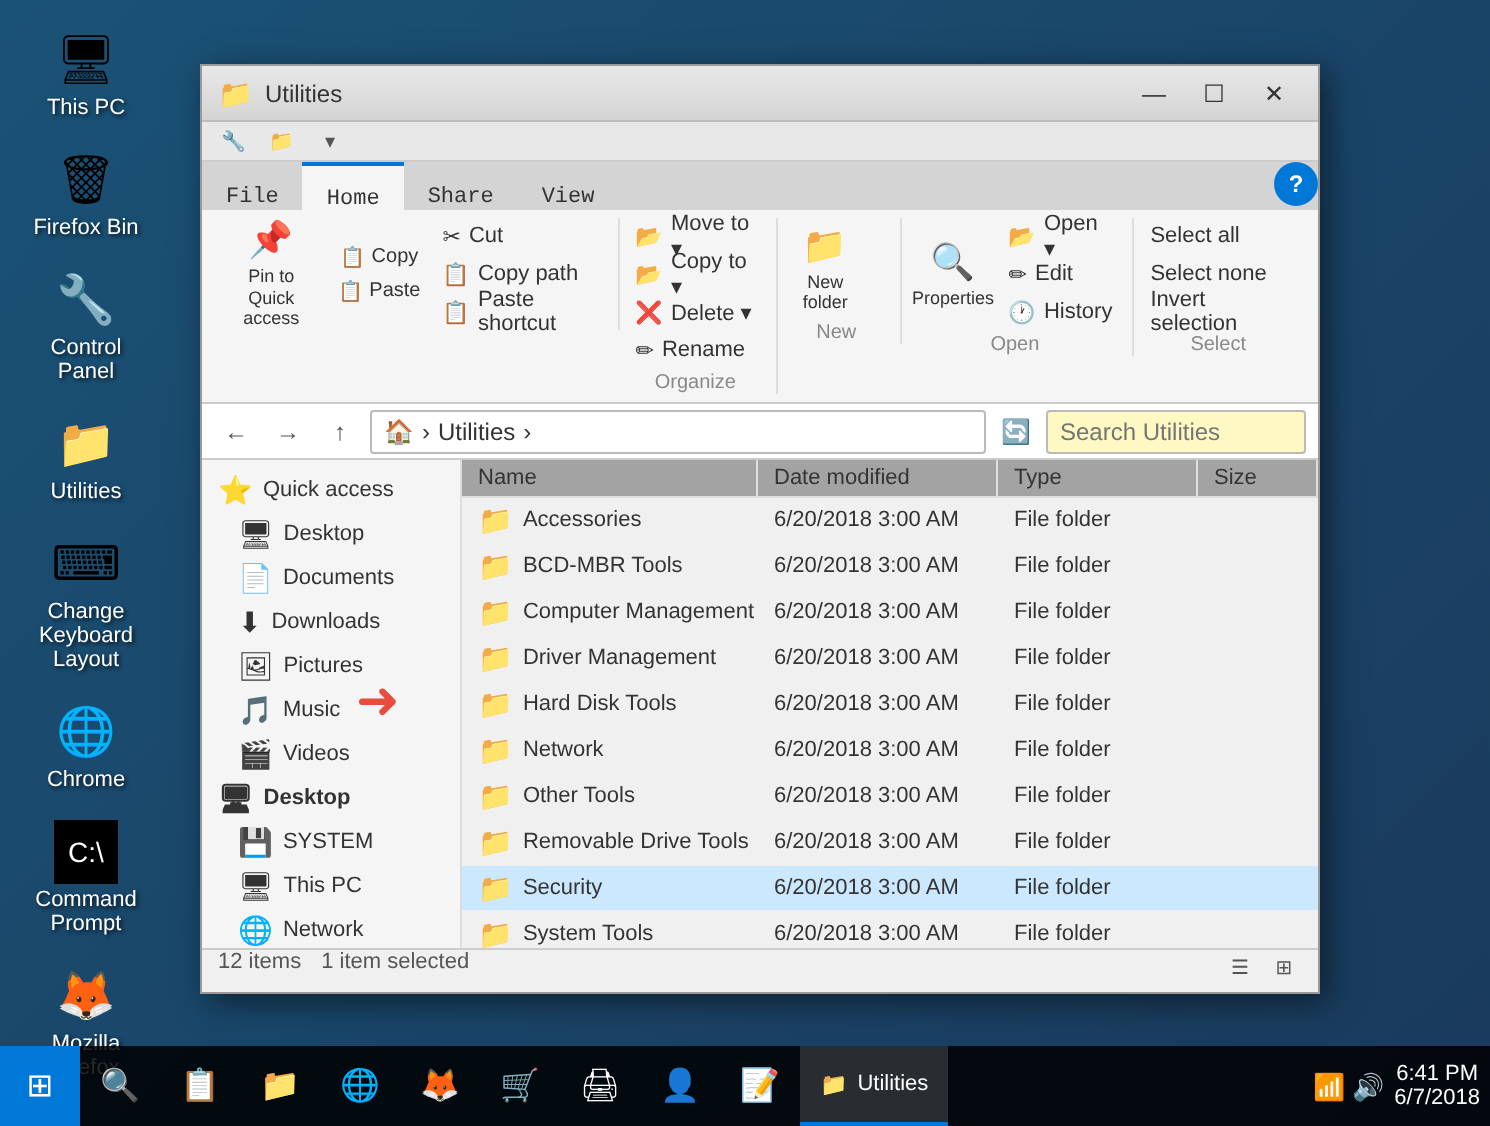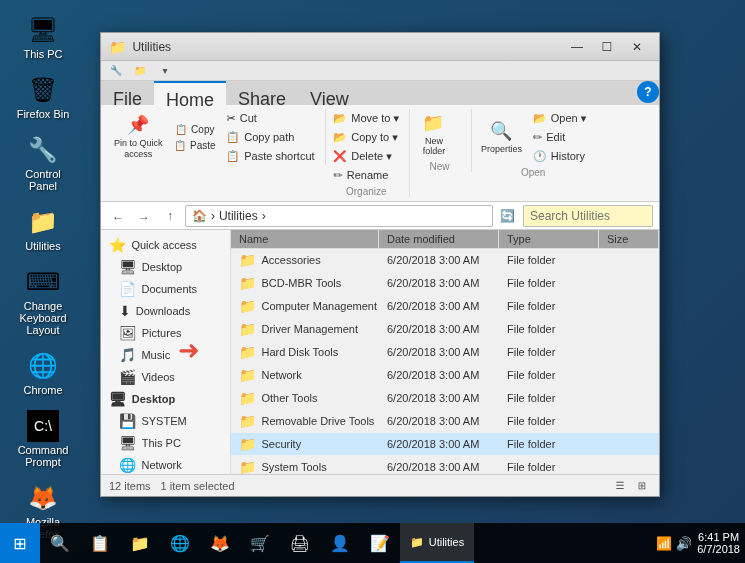--- a/index.html
+++ b/index.html
@@ -203,23 +203,24 @@
     .ribbon-tabs {
       display: flex;
       background: #d4d4d4;
       height: 24px;
     }
     .ribbon-tab {
       padding: 0 12px;
       height: 36px;
       display: flex;
       align-items: center;
-      font-size: 18px;
-      cursor: pointer;
-      color: #333;
+      font-size: 11px;
+      cursor: pointer;
+      color: #333;
+      font-family: Liberation Mono, monospace;
     }
     .ribbon-tab.active {
       background: #f5f5f5;
       border-top: 2px solid #0078d7;
       color: #333;
     }
 
     .ribbon-content {
       display: flex;
       padding: 4px 6px;
@@ -389,21 +390,20 @@
       overflow: hidden;
     }
     .file-icon { font-size: 14px; }
 
     
     .status-bar {
       height: 22px;
       background: #f0f0f0;
       border-top: 1px solid #ccc;
       display: flex;
-      align-items: center;
       padding: 0 8px;
       font-size: 11px;
       color: #555;
       gap: 10px;
     }
     .status-right {
       margin-left: auto;
       display: flex;
       gap: 4px;
     }
@@ -597,20 +597,36 @@
               </div>
               <div class="ribbon-btn-small">
                 <span>🕐</span>
                 <span>History</span>
               </div>
             </div>
           </div>
           <div class="ribbon-group-label">Open</div>
         </div>
 
+        <div class="ribbon-group">
+          <div class="ribbon-buttons">
+            <div class="ribbon-small-group">
+              <div class="ribbon-btn-small">
+                <span>Select all</span>
+              </div>
+              <div class="ribbon-btn-small">
+                <span>Select none</span>
+              </div>
+              <div class="ribbon-btn-small">
+                <span>Invert selection</span>
+              </div>
+            </div>
+          </div>
+          <div class="ribbon-group-label">Select</div>
+        </div>
 
       </div>
     </div>
 
     <div class="address-bar">
       <div class="addr-nav-btn">←</div>
       <div class="addr-nav-btn">→</div>
       <div class="addr-nav-btn">↑</div>
       <div class="addr-path">
         <span>🏠</span>

